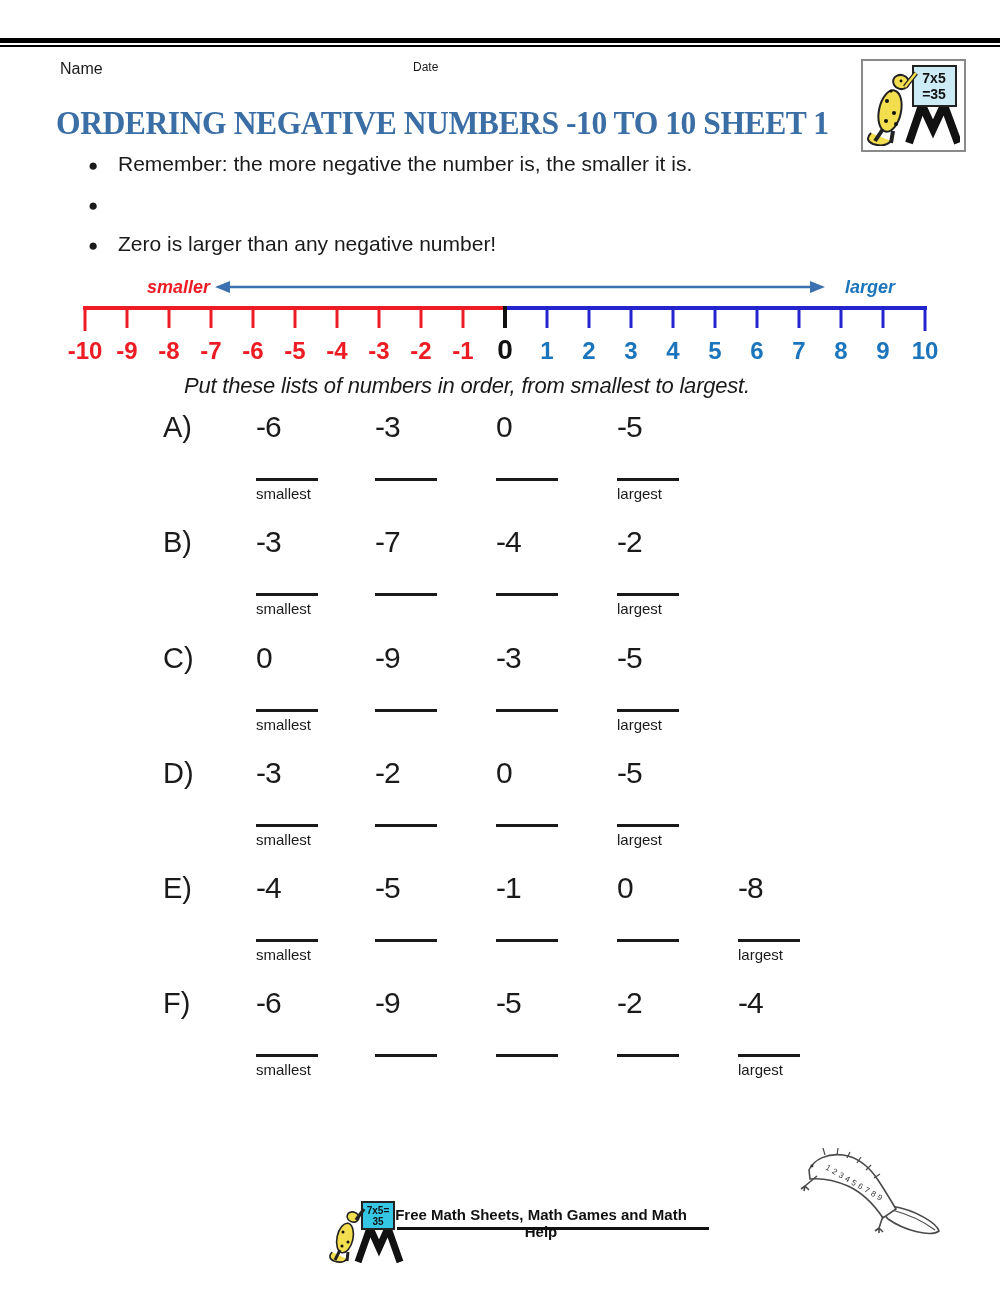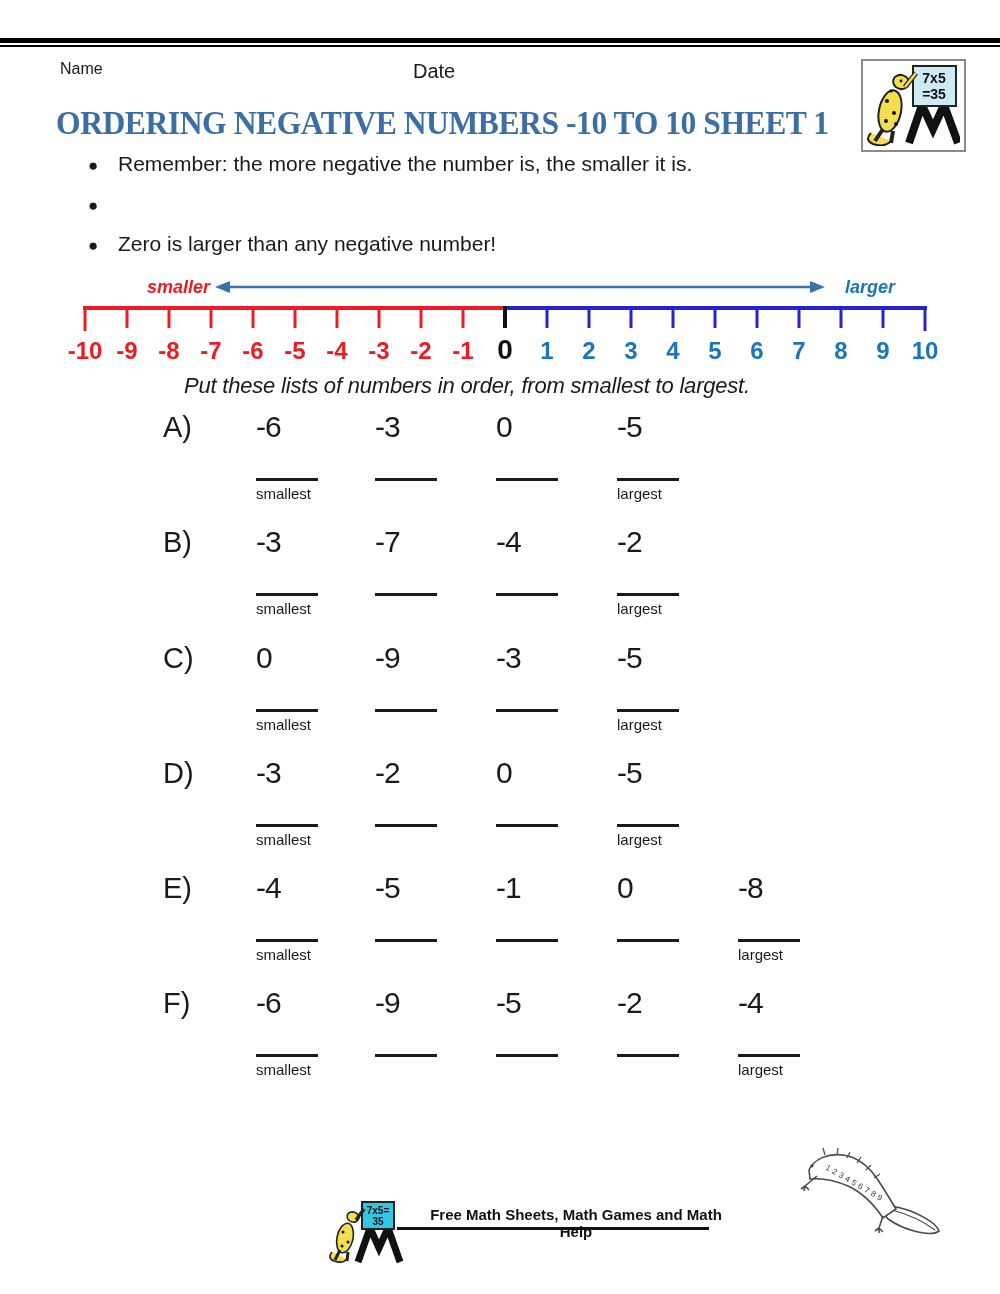--- a/index.html
+++ b/index.html
@@ -2,38 +2,38 @@
 <html><head>
 <meta charset="utf-8">
 <style>
   html,body{margin:0;padding:0;background:#fff;}
   .page{position:relative;width:1000px;height:1294px;background:#ffffff;overflow:hidden;
         font-family:"Liberation Sans",sans-serif;color:#1a1a1a;}
   .abs{position:absolute;}
   .rule-thick{left:0;top:38px;width:1000px;height:5px;background:#000;}
   .rule-thin{left:0;top:45px;width:1000px;height:2px;background:#000;}
   .name-label{left:60px;top:60px;font-size:16px;}
-  .date-label{left:413px;top:60px;font-size:20px;}
+  .date-label{left:413px;top:60px;font-size:12px;}
   .logo-box{left:861px;top:59px;width:101px;height:89px;border:2px solid #8a8a8a;background:#fff;}
   .page-title{left:56px;top:104px;font-family:"Liberation Serif",serif;font-size:34px;
               font-weight:bold;color:#3a6ea5;white-space:nowrap;transform:scaleX(.93);
               transform-origin:left top;letter-spacing:-.5px;}
   .bullets{left:88px;top:152px;width:820px;}
   .bullet-row{display:flex;align-items:flex-start;margin-bottom:15px;font-size:21px;line-height:23px;}
   .bullet-dot{width:30px;font-size:17px;padding-top:2px;}
   .nl-svg{left:0;top:270px;}
   .instruction{left:184px;top:373px;font-size:22px;font-style:italic;letter-spacing:-.2px;}
   .problems{left:0;top:0;}
   .prob-row{position:absolute;left:0;width:1000px;height:100px;}
   .prob-label{position:absolute;left:163px;top:1px;font-size:29px;line-height:1;}
   .prob-num{position:absolute;top:0;font-size:30px;line-height:1;letter-spacing:-1px;}
   .prob-blank{position:absolute;top:66px;width:62px;height:0;border-top:3px solid #1a1a1a;}
   .prob-sub{position:absolute;top:74px;font-size:15px;line-height:1;}
   .footer-logo{left:328px;top:1200px;}
-  .footer-tagline{left:420px;top:1206px;width:312px;text-align:center;font-size:15px;font-weight:bold;color:#111;}
+  .footer-tagline{left:385px;top:1206px;width:312px;text-align:center;font-size:15px;font-weight:bold;color:#111;}
   .footer-rule{left:397px;top:1227px;width:312px;height:3px;background:#111;}
   .wordmark{left:350px;top:1228px;display:flex;align-items:flex-end;}
   .wordmark-text{font-size:30px;font-weight:bold;letter-spacing:1px;color:#fff;
                  -webkit-text-stroke:1.4px #000;text-shadow:1px 1px 0 #000,-1px -1px 0 #000,
                  1px -1px 0 #000,-1px 1px 0 #000;line-height:34px;white-space:nowrap;}
   .lizard{left:795px;top:1128px;}
 </style>
 </head>
 <body>
 

